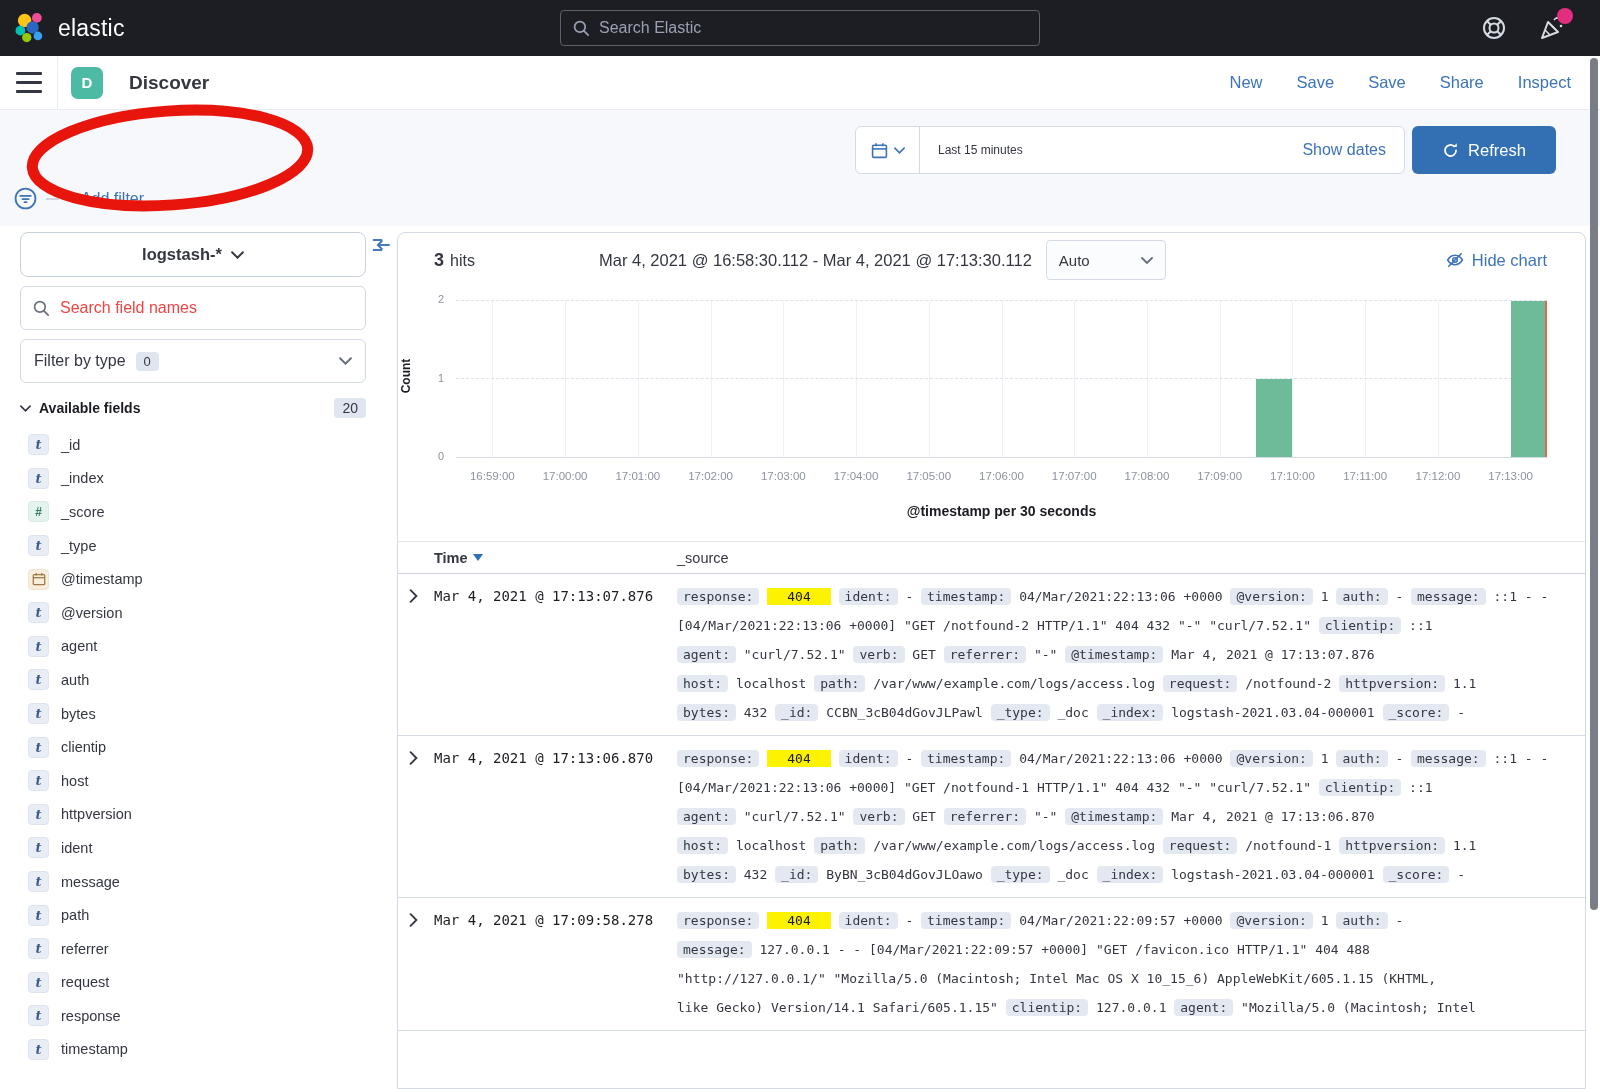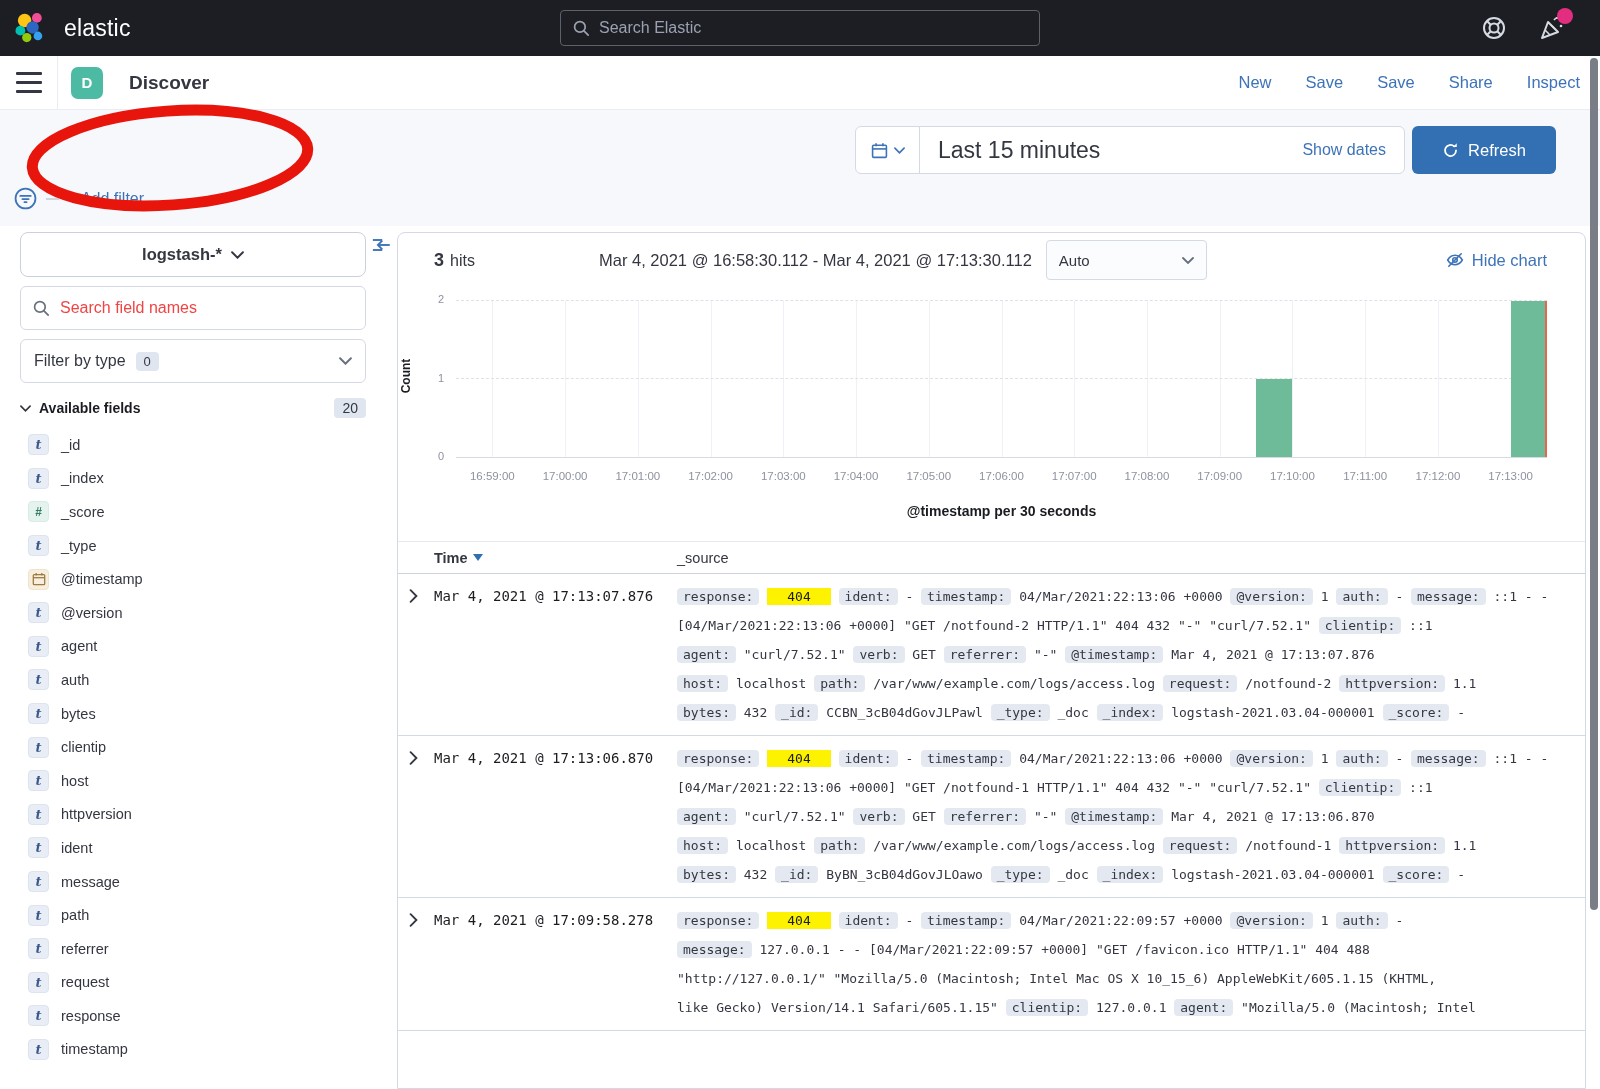--- a/index.html
+++ b/index.html
@@ -1,48 +1,48 @@
 <!DOCTYPE html>
 <html><head>
 <meta charset="utf-8">
 <style>
   * { margin:0; padding:0; box-sizing:border-box; }
   html,body { width:1600px; height:1089px; overflow:hidden; }
   body { position:relative; background:#fff; font-family:"Liberation Sans", sans-serif; color:#343741; }
 
   
   .top-bar { position:absolute; left:0; top:0; width:1600px; height:56px; background:#1d1e24; display:flex; align-items:center; }
-  .brand { display:flex; align-items:center; gap:16px; padding-left:14px; }
+  .brand { display:flex; align-items:center; gap:10px; padding-left:14px; }
   .brand-text { color:#fff; font-size:23px; font-weight:500; letter-spacing:.2px; }
   .global-search { position:absolute; left:560px; top:10px; width:480px; height:36px; border:1px solid #5d6069; border-radius:4px; display:flex; align-items:center; gap:9px; padding:0 12px; color:#9aa2b1; }
   .global-search .gs-ph { font-size:16px; color:#9aa2b1; }
   .top-right { position:absolute; right:34px; top:0; height:56px; display:flex; align-items:center; gap:30px; }
   .hdr-icon { width:28px; height:28px; position:relative; cursor:pointer; }
   .noti-dot { position:absolute; right:-7px; top:-6px; width:16px; height:16px; border-radius:50%; background:#e32e7f; }
 
   
   .navbar { position:absolute; left:0; top:56px; width:1600px; height:54px; background:#fff; border-bottom:1px solid #e9edf3; display:flex; align-items:center; }
   .hamburger { width:26px; margin-left:16px; display:flex; flex-direction:column; gap:6px; cursor:pointer; }
   .hamburger div { height:3px; background:#343741; border-radius:1px; }
   .nav-divider { width:1px; height:54px; background:#e9edf3; margin-left:15px; }
   .app-badge { width:32px; height:32px; margin-left:13px; border-radius:7px; background:#4dbba4; color:#fff; font-weight:700; font-size:15px; display:flex; align-items:center; justify-content:center; }
   .navbar-title { margin-left:26px; font-size:19px; font-weight:600; color:#343741; }
-  .navbar-actions { margin-left:auto; margin-right:20px; display:flex; gap:34px; }
+  .navbar-actions { margin-left:auto; margin-right:29px; display:flex; gap:34px; }
   .navbar-actions span { color:#3d73b8; font-size:16.5px; cursor:pointer; }
 
   
   .query-band { position:absolute; left:0; top:110px; width:1600px; height:116px; background:#f6f8fb; }
   .boxed { background:#fff; border:1px solid #d3dae6; border-radius:6px; display:flex; align-items:center; }
   .query-input { position:absolute; left:16px; top:16px; width:822px; height:48px; }
   .qi-left { width:70px; height:100%; border-right:1px solid #d3dae6; display:flex; align-items:center; justify-content:center; gap:7px; color:#3d73b8; cursor:pointer; }
   .qi-text { flex:1; padding-left:17px; font-size:17px; color:#343741; }
   .qi-kql { padding-right:17px; color:#3d73b8; font-size:15px; cursor:pointer; }
   .datepicker { position:absolute; left:855px; top:16px; width:550px; height:48px; }
   .dp-left { width:64px; height:100%; border-right:1px solid #d3dae6; display:flex; align-items:center; justify-content:center; gap:6px; color:#3d73b8; cursor:pointer; }
-  .dp-text { padding-left:18px; font-size:23px; }
+  .dp-text { padding-left:18px; font-size:12px; }
   .dp-showdates { margin-left:auto; padding-right:18px; color:#3d73b8; font-size:16px; cursor:pointer; }
   .refresh-btn { position:absolute; left:1412px; top:16px; width:144px; height:48px; border:none; border-radius:6px; background:#3270b3; color:#fff; font-size:16.5px; font-family:inherit; display:flex; align-items:center; justify-content:center; gap:9px; cursor:pointer; }
   .filter-row { position:absolute; left:14px; top:77px; display:flex; align-items:center; gap:9px; }
   .filter-dash { width:13px; height:2px; background:#cfd6e0; }
   .add-filter { color:#3d73b8; font-size:16px; cursor:pointer; }
 
   
   .sidebar { position:absolute; left:0; top:226px; width:396px; bottom:0; background:#fff; }
   .index-pattern { position:absolute; left:20px; top:6px; width:346px; height:45px; border:1px solid #c9d1dc; border-radius:8px; background:#fff; display:flex; align-items:center; justify-content:center; gap:9px; font-size:16.5px; font-weight:700; cursor:pointer; }
   .collapse-ic { position:absolute; left:371px; top:9px; color:#3d73b8; cursor:pointer; }
@@ -64,21 +64,21 @@
   .ftoken-date { background:#f7eedd; border:1px solid #efe3cb; color:#9d7d45; }
   .fname { font-size:14.5px; color:#343741; }
 
   
   .main-panel { position:absolute; left:397px; top:232px; width:1189px; height:857px; background:#fff; border:1px solid #d3dae6; border-radius:8px 8px 0 0; overflow:hidden; }
   .hits-row { height:54px; display:flex; align-items:center; padding:0 38px 0 36px; }
   .hits { width:165px; display:flex; align-items:baseline; gap:6px; }
   .hits b { font-size:18px; }
   .hits span { font-size:16px; }
   .date-range { font-size:16.5px; font-weight:500; color:#343741; }
-  .interval-select { margin-left:14px; width:161px; height:40px; background:#fbfcfd; border:1px solid #d3dae6; border-radius:4px; display:flex; align-items:center; padding:12px 12px; font-size:15px; cursor:pointer; }
+  .interval-select { margin-left:14px; width:120px; height:40px; background:#fbfcfd; border:1px solid #d3dae6; border-radius:4px; display:flex; align-items:center; padding:12px 12px; font-size:15px; cursor:pointer; }
   .interval-select .chev { margin-left:auto; color:#69707d; }
   .hide-chart { margin-left:auto; display:flex; align-items:center; gap:8px; color:#3d73b8; font-size:16.5px; cursor:pointer; }
 
   
   .chart-wrap { position:relative; height:248px; margin-top:2px; }
   .ylabel { position:absolute; left:-22px; top:80px; width:60px; text-align:center; transform:rotate(-90deg); font-size:12px; font-weight:700; color:#1a1c21; }
   .ytick { position:absolute; left:26px; width:20px; text-align:right; font-size:11px; color:#8d929e; }
   .plot { position:absolute; left:58px; right:38px; top:12px; height:157px; border-bottom:1px solid #d6dbe2; }
   .gridv { position:absolute; top:0; bottom:0; width:1px; background:#eef1f6; }
   .gridh { position:absolute; left:0; right:0; border-top:1px dashed #dde2ea; }

